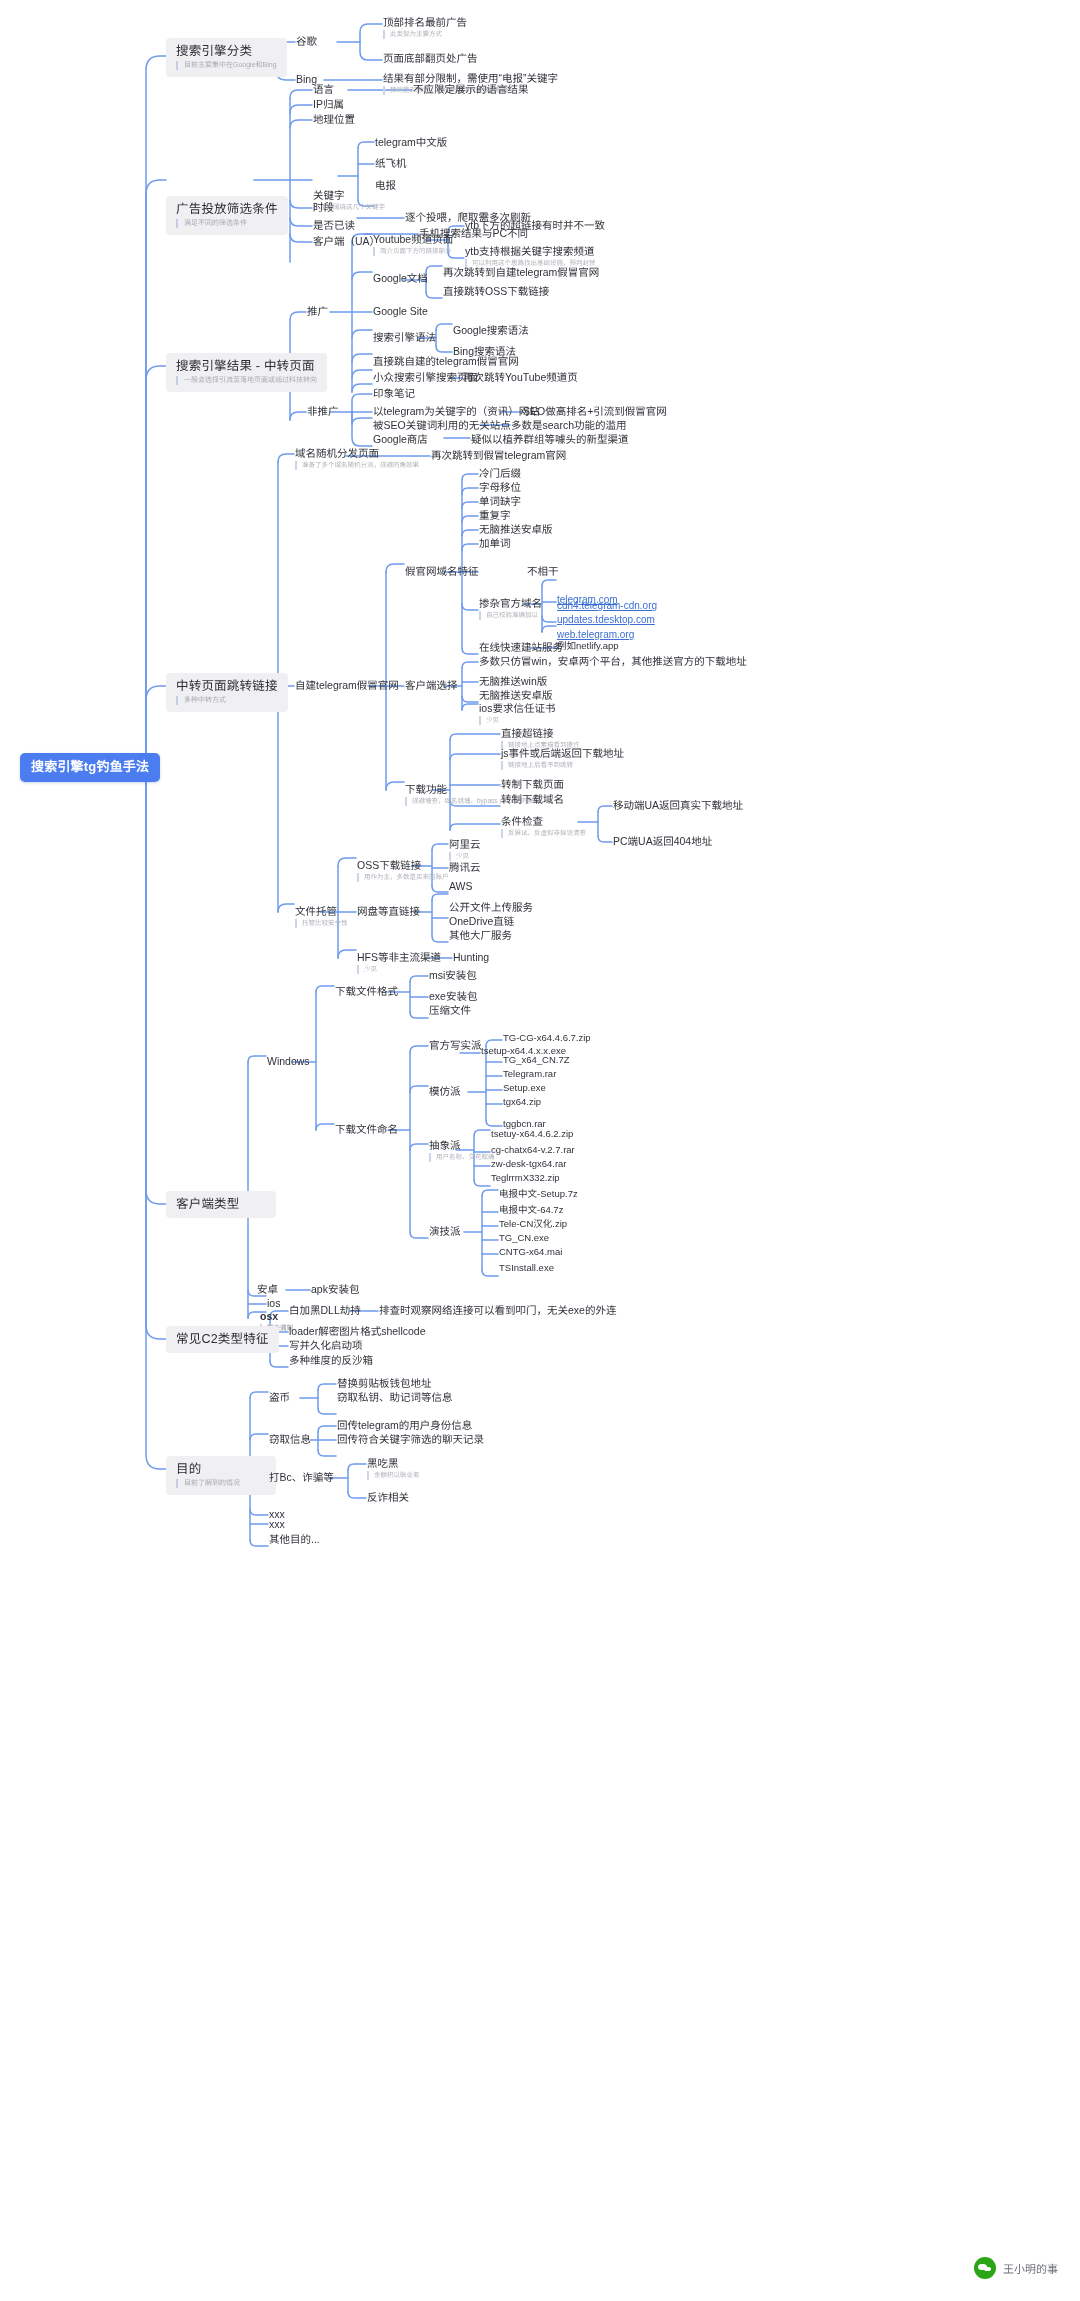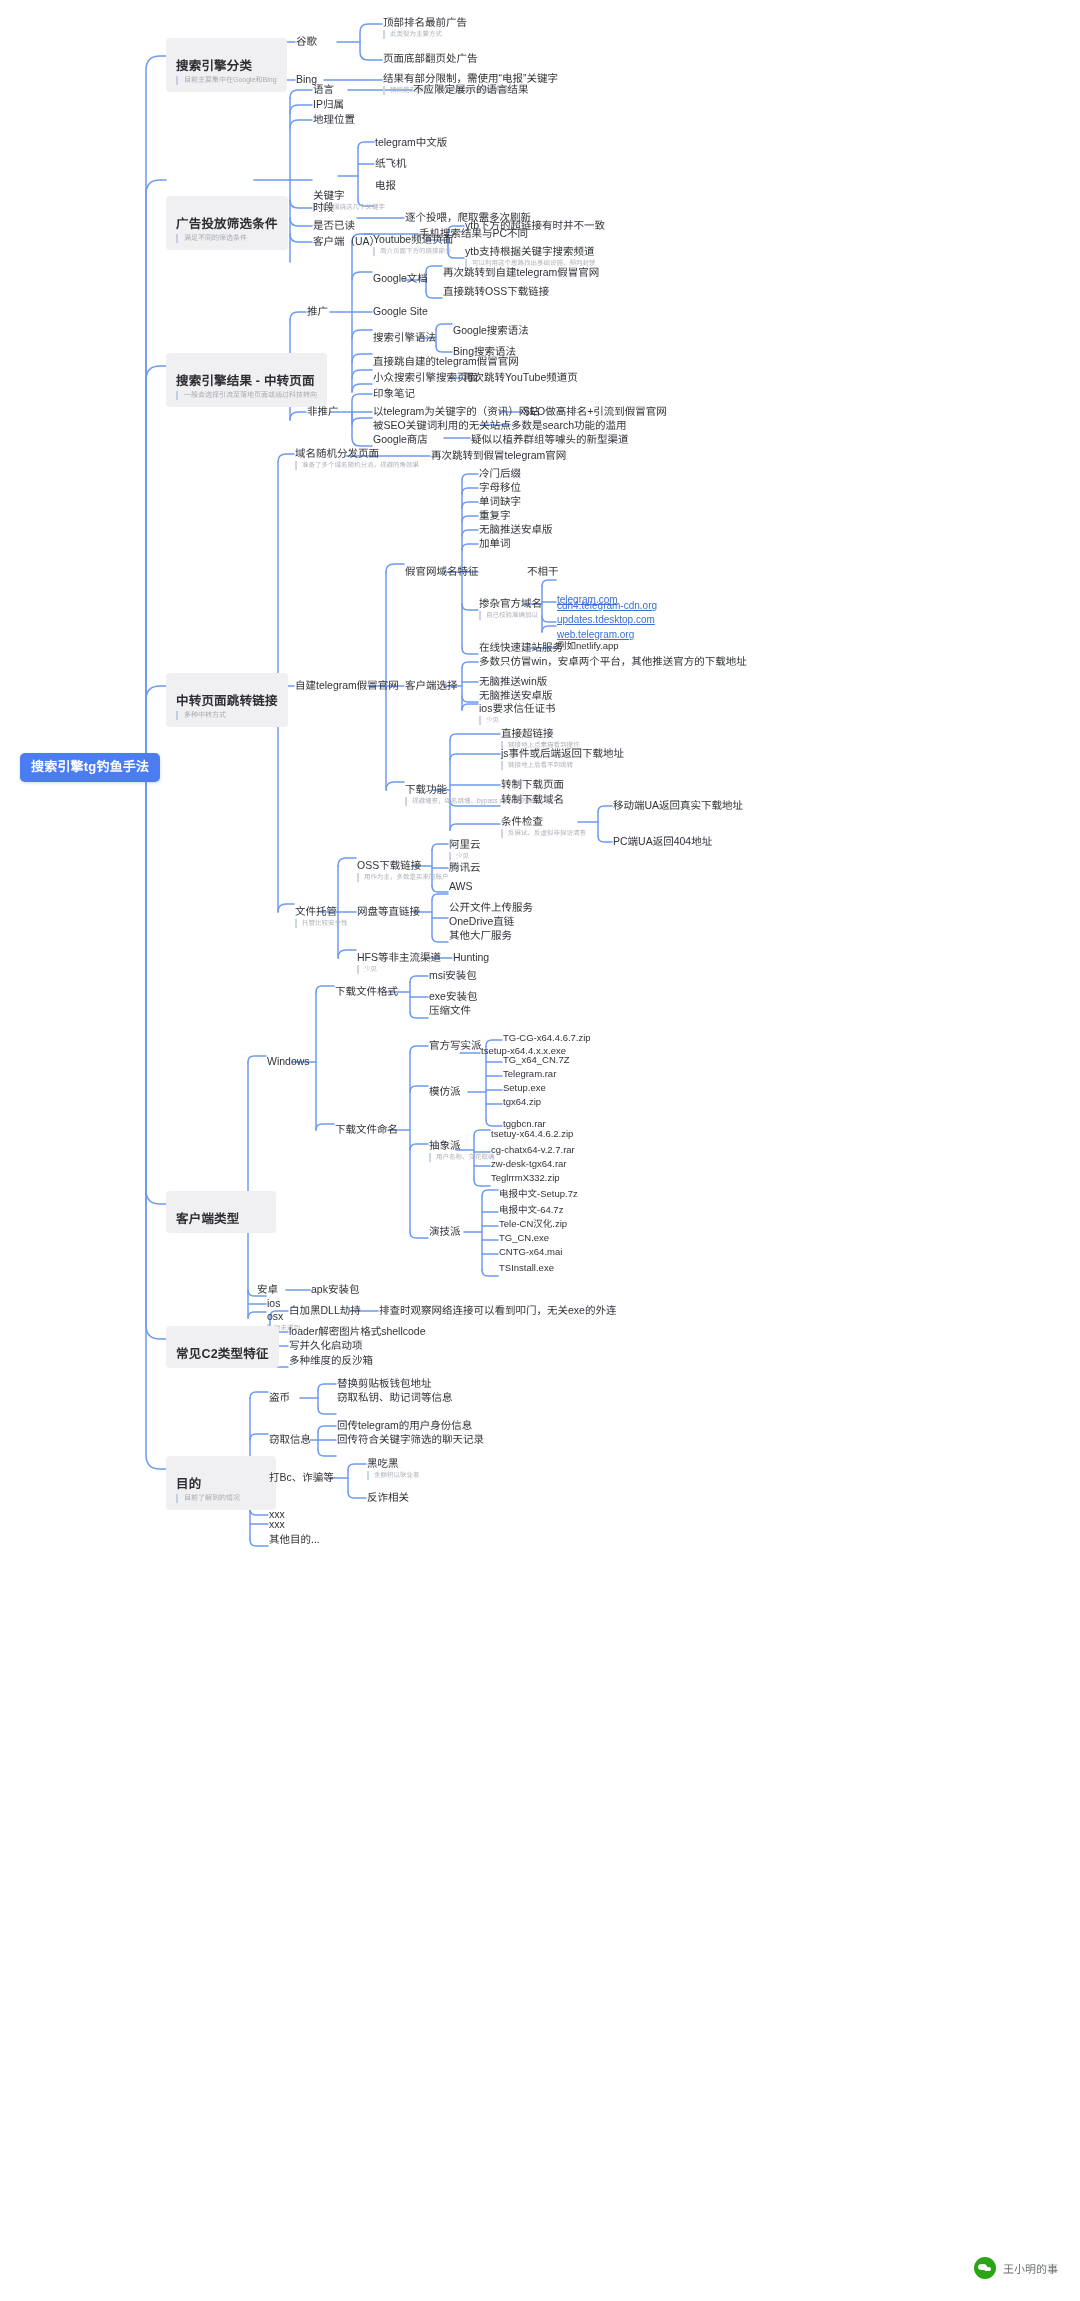--- a/index.html
+++ b/index.html
@@ -41,24 +41,23 @@
   
   .l1 {
     background: #f0f0f2;
     border-radius: 4px;
     padding: 6px 10px 7px 10px;
     min-width: 110px;
   }
   .l1 .ttl {
     font-size: 12.5px;
     color: #2d2d33;
-    font-weight: bold;
+    font-weight: normal;
     display: block;
     letter-spacing: .2px;
-    margin-top: 15px;
   }
   .l1 .note {
     display: block;
     margin-top: 3px;
     font-size: 7px;
     color: #a9acb4;
     padding-left: 6px;
     border-left: 2px solid #c5cde4;
     line-height: 1.25;
   }
@@ -619,21 +618,21 @@
   </div>
   <div class="node" style="left:267px;top:1055px;">
       <span class="ln">Windows</span>
     </div>
   <div class="node" style="left:257px;top:1283px;">
       <span class="ln">安卓</span>
     </div>
   <div class="node" style="left:267px;top:1297px;">
       <span class="ln">ios</span>
     </div>
-  <div class="node" style="left:267px;top:1310px;">
+  <div class="node" style="left:260px;top:1310px;font-weight:bold;">
     <span class="ln">osx</span>
     <span class="sub">暂未遇到</span>
   </div>
   <div class="node" style="left:311px;top:1283px;">
       <span class="ln">apk安装包</span>
     </div>
 
   <div class="node" style="left:335px;top:985px;">
       <span class="ln">下载文件格式</span>
     </div>

